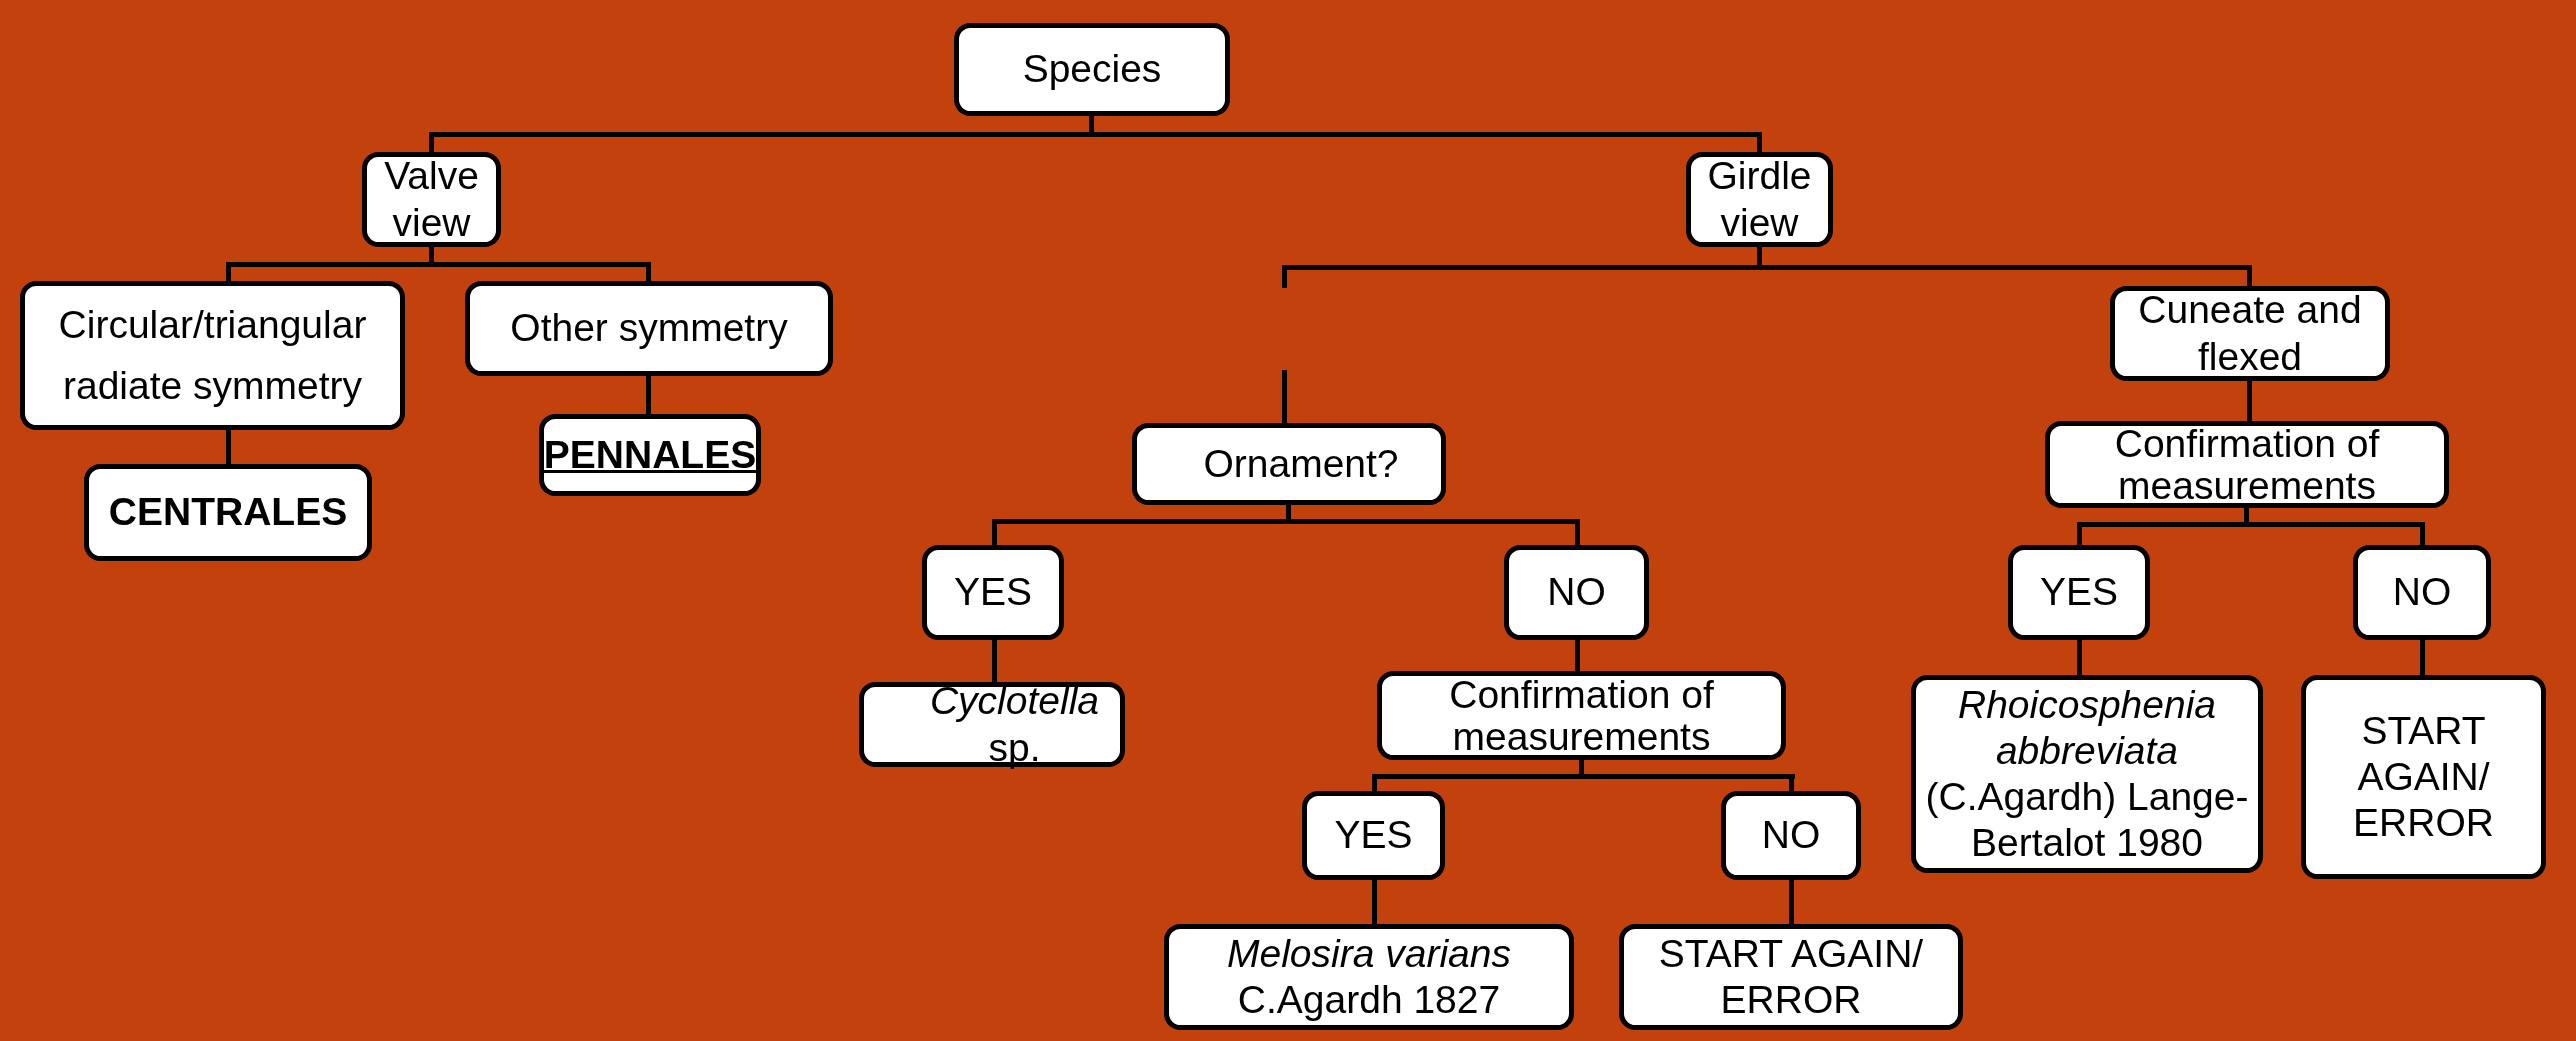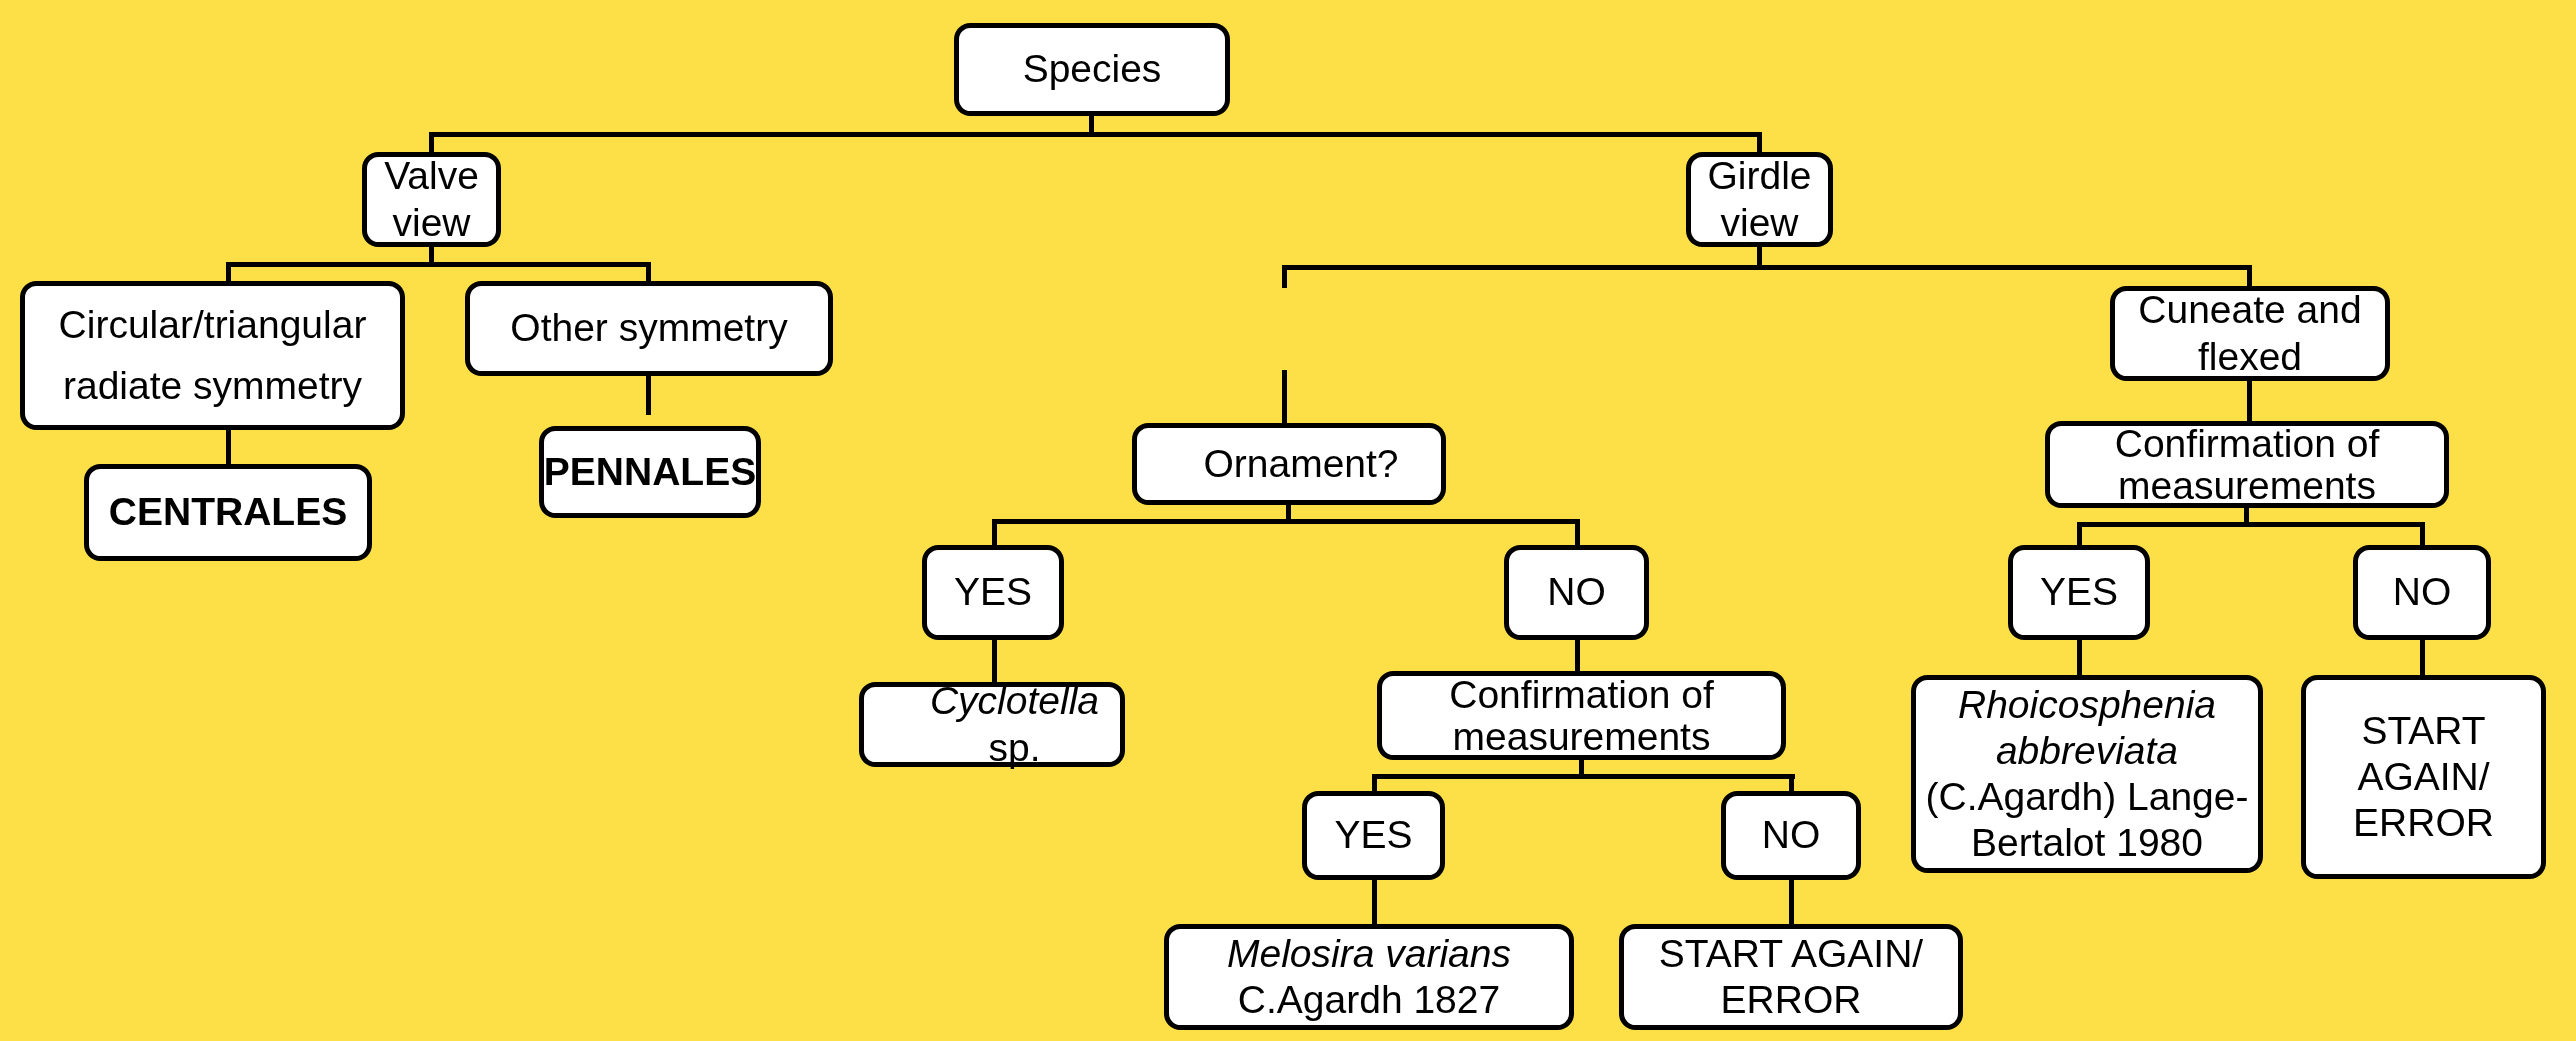--- a/index.html
+++ b/index.html
@@ -4,21 +4,21 @@
 <style>
   html, body {
     margin: 0;
     padding: 0;
     background: #ffffff;
   }
   .canvas {
     position: relative;
     width: 2576px;
     height: 1042px;
-    background: #fde047;
+    background: #c2410c;
     font-family: "Liberation Sans", sans-serif;
     overflow: hidden;
   }
   .node {
     position: absolute;
     box-sizing: border-box;
     border: 5.5px solid #000000;
     border-radius: 16.4px;
     background: #ffffff;
     display: flex;
@@ -105,21 +105,21 @@
   </div>
 
   <div class="node" style="left:465px; top:281px; width:368px; height:95px;">
     <div class="lbl">Other symmetry</div>
   </div>
 
   <div class="node b" style="left:84px; top:464px; width:288px; height:97px;">
     <div class="lbl">CENTRALES</div>
   </div>
 
-  <div class="node b" style="left:539px; top:426px; width:222px; height:92px;">
+  <div class="node b" style="left:539px; top:414px; width:222px; height:82px;text-decoration:underline;">
     <div class="lbl">PENNALES</div>
   </div>
 
 
   <div class="node" style="left:1132px; top:423px; width:314px; height:82px;padding-left:24px;">
     <div class="lbl">Ornament?</div>
   </div>
 
   <div class="node" style="left:922px; top:545px; width:142px; height:95px;">
     <div class="lbl">YES</div>

